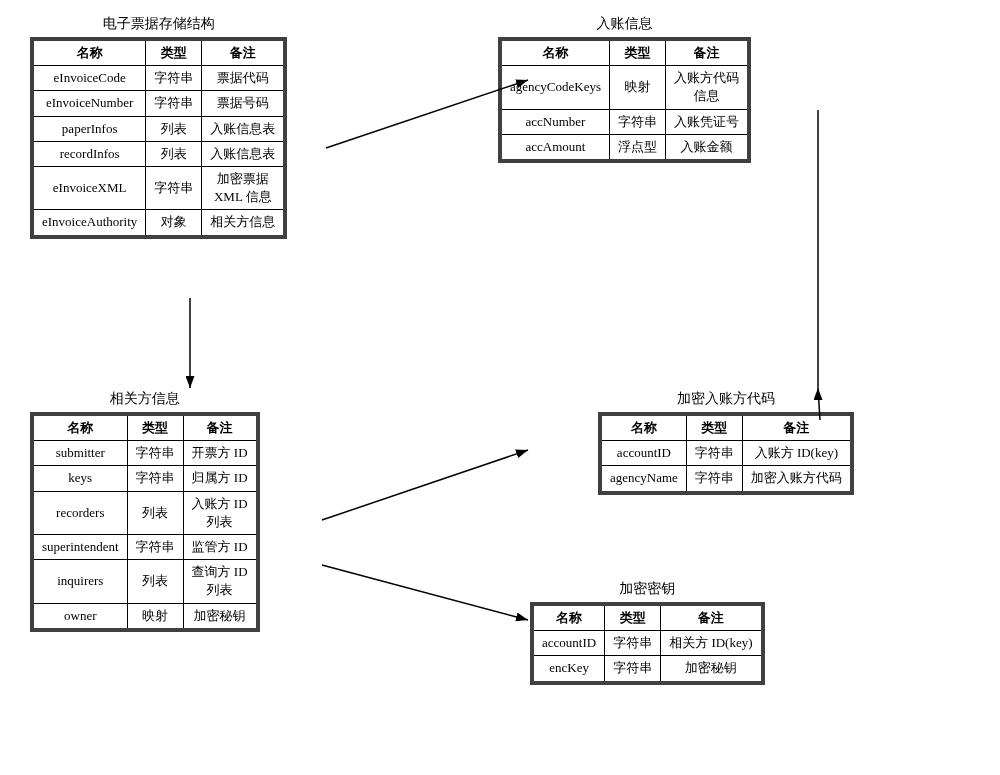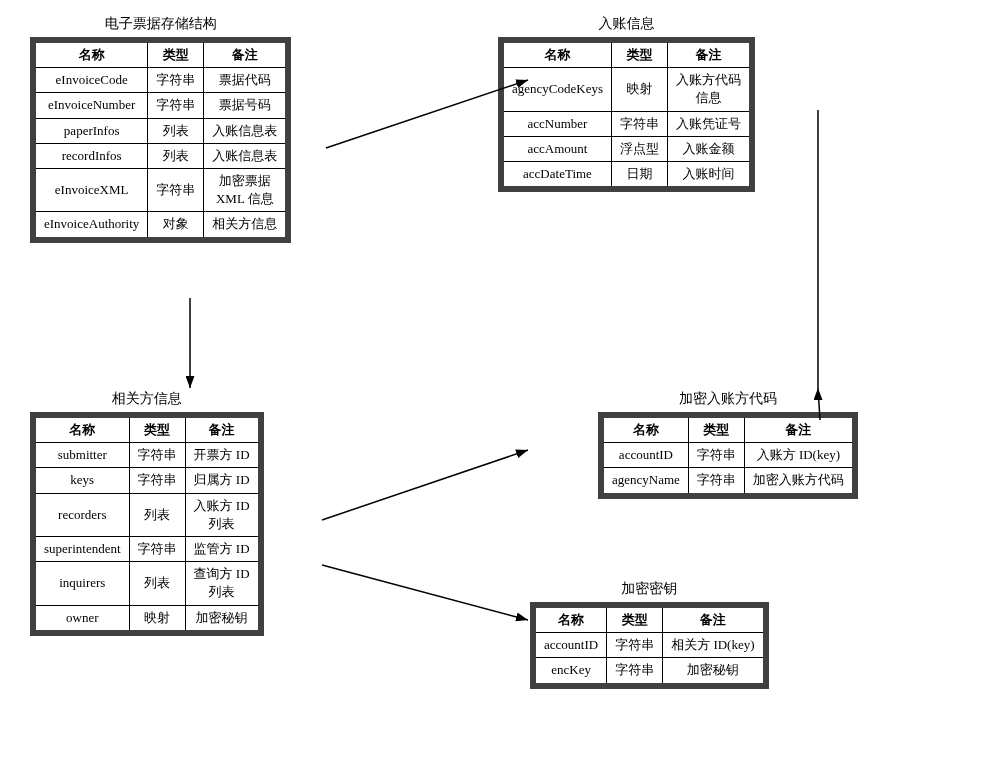--- a/index.html
+++ b/index.html
@@ -17,21 +17,21 @@
       width: 1000px;
       height: 775px;
       padding: 10px;
     }
     .table-block {
       position: absolute;
       border-collapse: collapse;
     }
     .table-block table {
       border-collapse: collapse;
-      border: 6px solid #404040;
+      border: 4px solid #404040;
       font-family: Liberation Serif, serif;
     }
     .table-block table td, .table-block table th {
       border: 1px solid #000;
       padding: 3px 8px;
       text-align: center;
       vertical-align: middle;
       white-space: pre-line;
       line-height: 1.4;
     }
@@ -117,25 +117,20 @@
         </tr>
         <tr>
           <td>accNumber</td>
           <td>字符串</td>
           <td>入账凭证号</td>
         </tr>
         <tr>
           <td>accAmount</td>
           <td>浮点型</td>
           <td>入账金额</td>
-        </tr>
-        <tr>
-          <td>accDateTime</td>
-          <td>日期</td>
-          <td>入账时间</td>
         </tr>
       </tbody>
     </table>
   </div>
 
   <div class="table-block" style="left: 30px; top: 390px;">
     <div class="table-title">相关方信息</div>
     <table>
       <thead>
         <tr>

